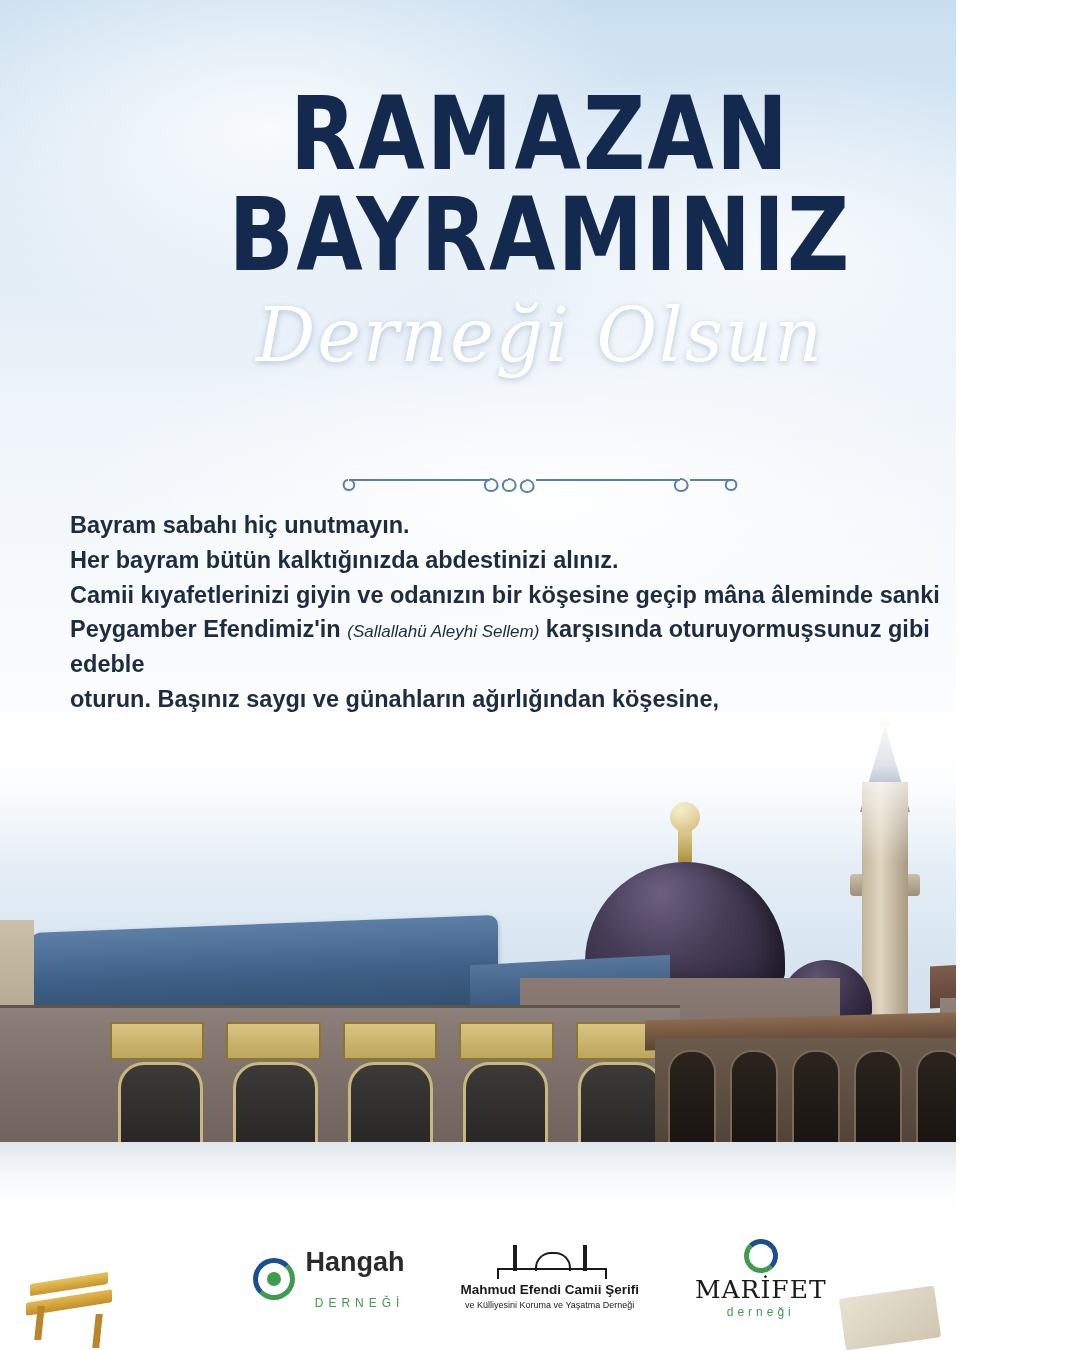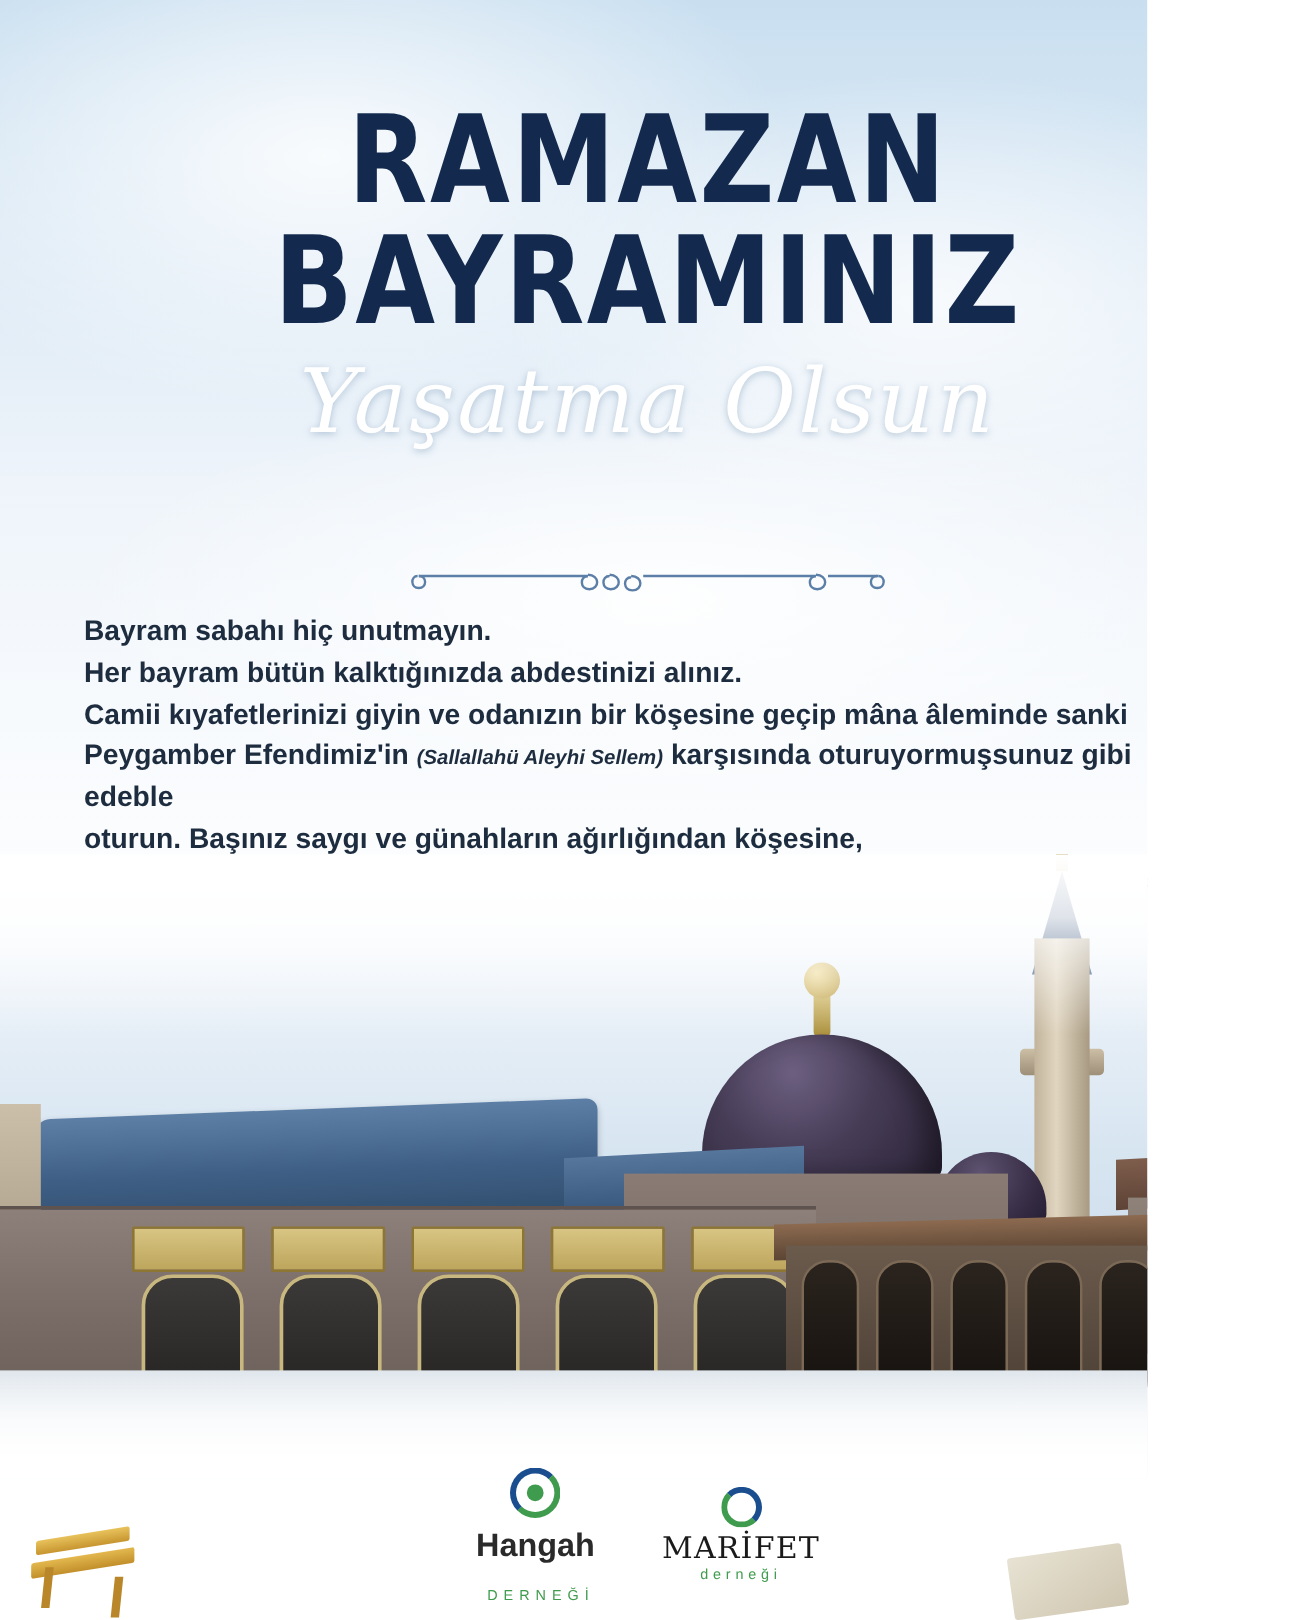--- a/index.html
+++ b/index.html
@@ -114,21 +114,21 @@
     color: #1d2c3e;
     font-family: "Liberation Sans", sans-serif;
     font-size: 23.5px;
     font-weight: bold;
     line-height: 1.48;
   }
   .body-text .ln { display: block; }
   .sm {
     font-size: 17px;
     font-style: italic;
-    font-weight: bold;
+    font-weight: normal;
   }
 
   
   .signature {
     position: absolute;
     top: 778px;
     left: 0;
     width: 1080px;
     text-align: center;
   }
@@ -493,21 +493,20 @@
     display: flex;
     align-items: center;
     justify-content: center;
     gap: 56px;
     z-index: 40;
   }
   .logo {
     display: flex;
     align-items: center;
     gap: 10px;
-    flex-direction: column;
   }
   .logo-mark-ring {
     width: 42px;
     height: 42px;
     border-radius: 50%;
     border: 5px solid #3f9b4d;
     border-left-color: #1b4e8e;
     border-top-color: #1b4e8e;
     box-sizing: border-box;
     position: relative;
@@ -609,21 +608,21 @@
 <div class="poster">
 
   <div class="sky-wash-1"></div>
   <div class="sky-wash-2"></div>
   <div class="sky-wash-3"></div>
 
   <div class="headline-block">
     <div class="headline-1">RAMAZAN</div>
     <div class="headline-2">BAYRAMINIZ</div>
   </div>
-  <div class="headline-script">Yaşatma Olsun</div>
+  <div class="headline-script">Derneği Olsun</div>
 
   <div class="divider divider-top">
     <svg viewBox="0 0 400 24" aria-hidden="true">
       <g fill="none" stroke="currentColor" stroke-width="2">
         <path d="M8 6 C2 6 2 16 9 16 C16 16 16 6 9 6"></path>
         <path d="M9 6 L150 6"></path>
         <path d="M150 6 C143 6 143 17 151 17 C160 17 160 5 150 5"></path>
         <path d="M168 6 C161 6 161 17 169 17 C178 17 178 5 168 5"></path>
         <path d="M186 7 C179 7 179 18 187 18 C196 18 196 6 186 6"></path>
         <path d="M196 6 L340 6"></path>
@@ -735,20 +734,30 @@
   <div class="logos">
 
     <div class="logo">
       <div class="logo-mark-ring"></div>
       <div>
         <div class="logo-text-main">Hangah</div>
         <div class="logo-text-sub">DERNEĞİ</div>
       </div>
     </div>
 
+    <div class="logo-b">
+      <div class="logo-b-art">
+        <div class="lb-min-l"></div>
+        <div class="lb-min-r"></div>
+        <div class="lb-dome"></div>
+        <div class="lb-base"></div>
+      </div>
+      <div class="logo-b-title">Mahmud Efendi Camii Şerifi</div>
+      <div class="logo-b-sub">ve Külliyesini Koruma ve Yaşatma Derneği</div>
+    </div>
 
     <div class="logo-c">
       <div class="logo-c-mark"></div>
       <div class="logo-c-name">MARİFET</div>
       <div class="logo-c-sub">derneği</div>
     </div>
 
   </div>
 
 </div>

